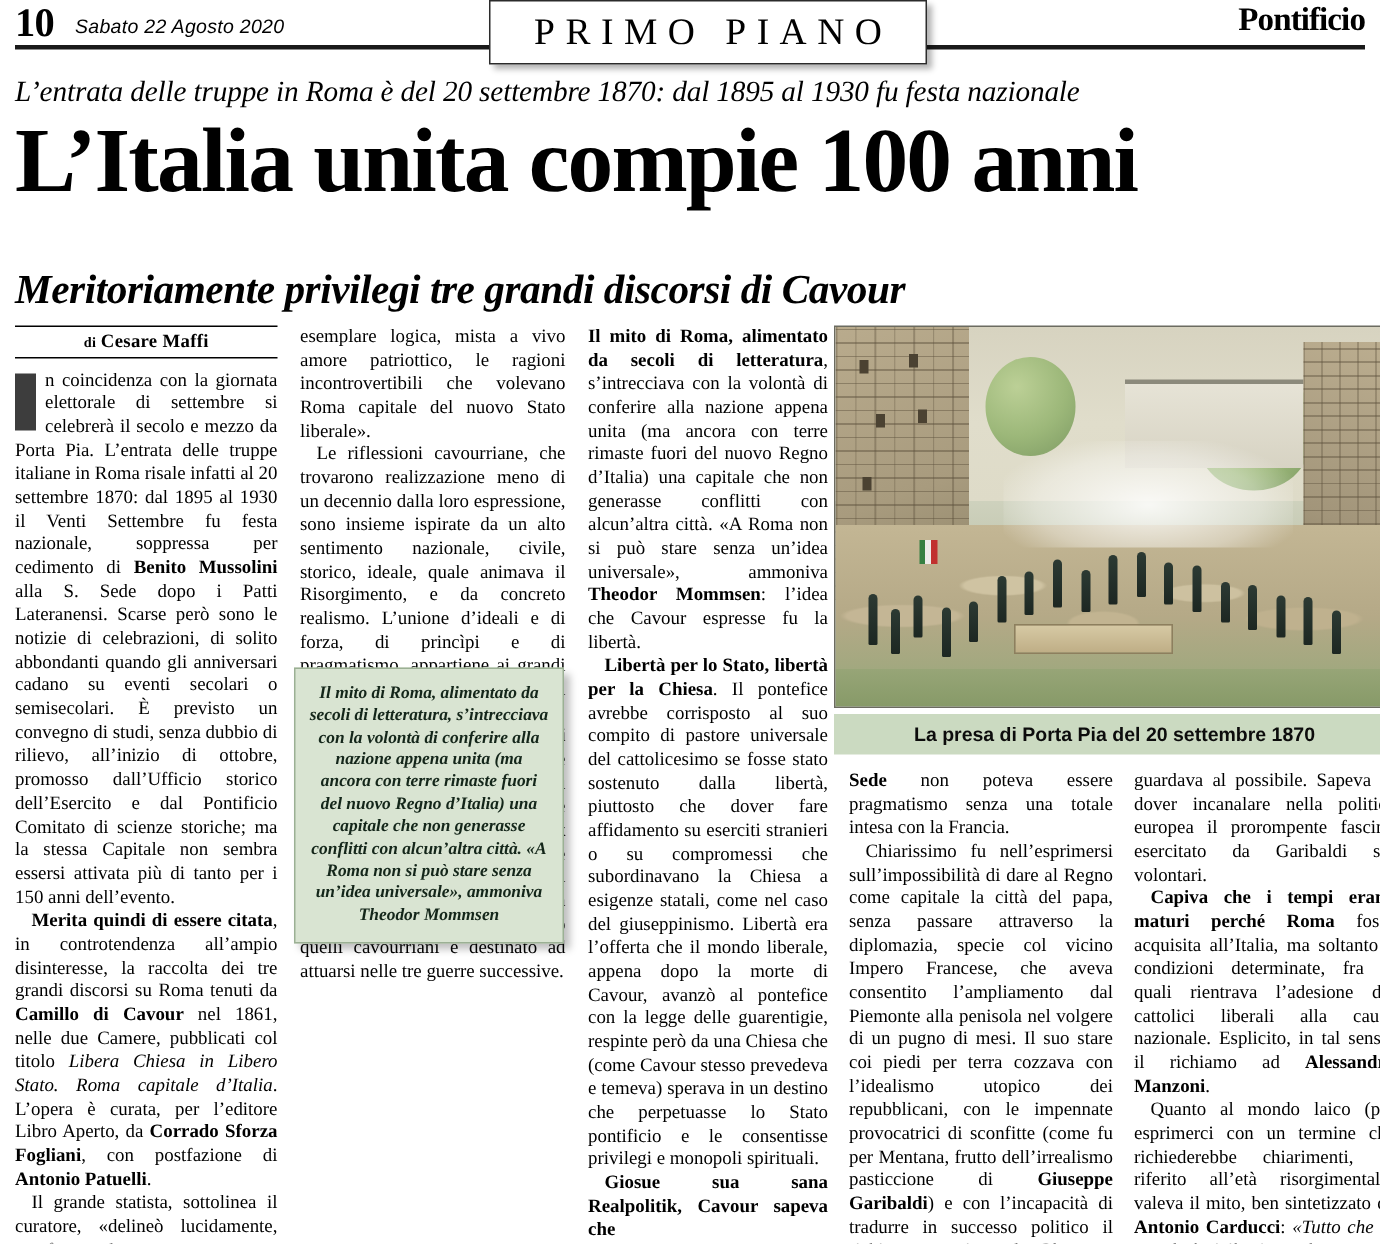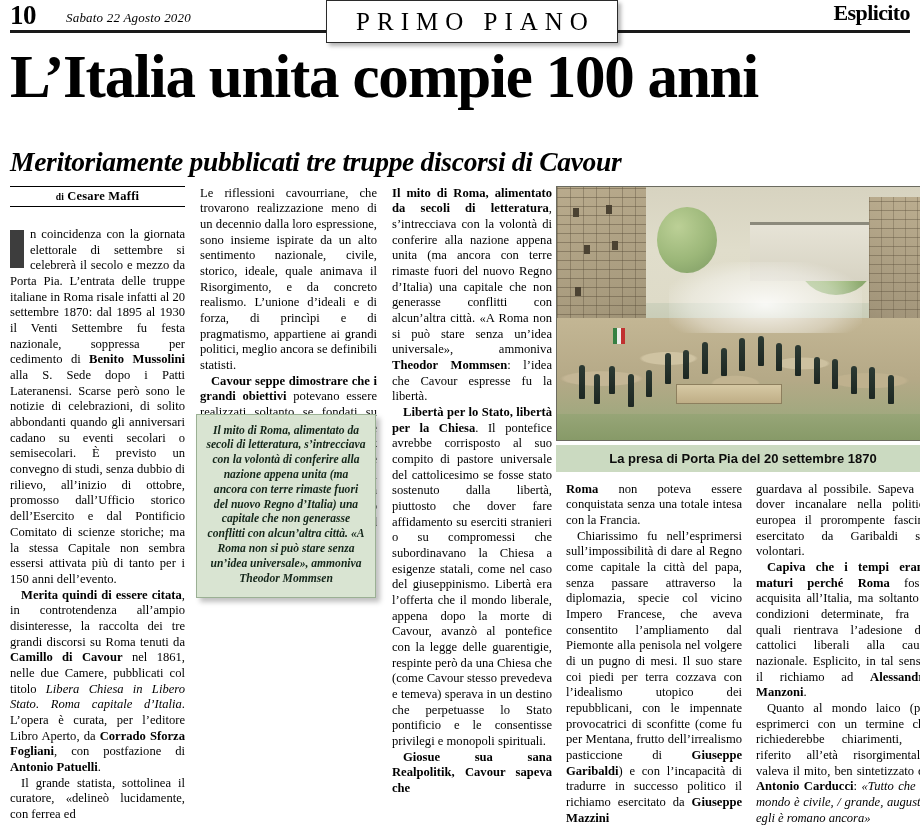--- a/index.html
+++ b/index.html
@@ -28,22 +28,22 @@
     height:3px;background:#1a1a1a;
   }
   .folio{
     position:absolute;left:0;top:2px;
     font-family:"Liberation Serif", serif;
     font-weight:bold;font-size:27px;
     line-height:1;
     letter-spacing:-0.5px;
   }
   .dateline{
-    position:absolute;left:56px;top:10px;
-    font-family:Liberation Serif, serif;
+    position:absolute;left:40px;top:10px;
+    font-family:Liberation Sans, sans-serif;
     font-style:italic;
     font-size:13px;
     letter-spacing:0.2px;
   }
   .section-plate{
     position:absolute;
     left:316px;top:0px;
     width:290px;height:41px;
     background:#ffffff;
     border:1.5px solid #2b2b2b;
@@ -127,21 +127,21 @@
 
   .byline{
     font-family:"Liberation Serif", serif;
     font-weight:bold;
     font-size:11.5px;
     text-align:center;
     letter-spacing:0.2px;
     border-top:1.4px solid #000;
     border-bottom:1.4px solid #000;
     padding:2px 0 2px;
-    margin-bottom:20px;
+    margin-bottom:7px;
     text-transform:none;
   }
   .byline .small{font-size:9.5px;}
   .byline .caps{font-size:12.5px;}
 
   .dropcap-para{position:relative;}
   .dropcap{
     float:left;
     width:14px;height:38px;
     background:#3d3d3d;
@@ -269,53 +269,55 @@
 
 <div class="page">
 
   <div class="masthead">
     <div class="mast-rule"></div>
     <div class="folio">10</div>
     <div class="dateline">Sabato 22 Agosto 2020</div>
     <div class="section-plate">
       <span>PRIMO PIANO</span>
     </div>
-    <div class="brand">Esplicito</div>
+    <div class="brand">Pontificio</div>
   </div>
 
+  <div class="kicker">L’entrata delle truppe in Roma è del 20 settembre 1870: dal 1895 al 1930 fu festa nazionale</div>
   <h1 class="headline">L’Italia unita compie 100 anni</h1>
-  <div class="subhead">Meritoriamente pubblicati tre truppe discorsi di Cavour</div>
+  <div class="subhead">Meritoriamente privilegi tre grandi discorsi di Cavour</div>
 
   <div class="body-area">
 
     <div class="col c1">
       <div class="byline">
         <span class="small">di</span>
         <span class="caps">Cesare Maffi</span>
       </div>
       <p class="dropcap-para">
         <span class="dropcap"></span><span>n coincidenza con la giornata elettorale di settembre si celebrerà il secolo e mezzo da Porta Pia. L’entrata delle truppe italiane in Roma risale infatti al 20 settembre 1870: dal 1895 al 1930 il Venti Settembre fu festa nazionale, soppressa per cedimento di </span><b>Benito Mussolini</b><span> alla S. Sede dopo i Patti Lateranensi. Scarse però sono le notizie di celebrazioni, di solito abbondanti quando gli anniversari cadano su eventi secolari o semisecolari. È previsto un convegno di studi, senza dubbio di rilievo, all’inizio di ottobre, promosso dall’Ufficio storico dell’Esercito e dal Pontificio Comitato di scienze storiche; ma la stessa Capitale non sembra essersi attivata più di tanto per i 150 anni dell’evento.</span>
       </p>
       <p><b>Merita quindi di essere citata</b><span>, in controtendenza all’ampio disinteresse, la raccolta dei tre grandi discorsi su Roma tenuti da </span><b>Camillo di Cavour</b><span> nel 1861, nelle due Camere, pubblicati col titolo </span><i>Libera Chiesa in Libero Stato. Roma capitale d’Italia</i><span>. L’opera è curata, per l’editore Libro Aperto, da </span><b>Corrado Sforza Fogliani</b><span>, con postfazione di </span><b>Antonio Patuelli</b><span>.</span></p>
       <p>Il grande statista, sottolinea il curatore, «delineò lucidamente, con ferrea ed</p>
     </div>
 
     <div class="col c2">
+      <p>esemplare logica, mista a vivo amore patriottico, le ragioni incontrovertibili che volevano Roma capitale del nuovo Stato liberale».</p>
       <p>Le riflessioni cavourriane, che trovarono realizzazione meno di un decennio dalla loro espressione, sono insieme ispirate da un alto sentimento nazionale, civile, storico, ideale, quale animava il Risorgimento, e da concreto realismo. L’unione d’ideali e di forza, di princìpi e di pragmatismo, appartiene ai grandi politici, meglio ancora se definibili statisti.</p>
       <p><b>Cavour seppe dimostrare che i grandi obiettivi</b><span> potevano essere realizzati soltanto se fondati su strumenti efficaci, esattamente come il principe di </span><b>Bismarck</b><span> portò a compimento l’unificazione del Secondo Reich «col ferro e col sangue», come previde in un discorso tenuto pochi mesi dopo quelli cavourriani e destinato ad attuarsi nelle tre guerre successive.</span></p>
     </div>
 
     <div class="col c3">
       <p><b>Il mito di Roma, alimentato da secoli di letteratura</b><span>, s’intrecciava con la volontà di conferire alla nazione appena unita (ma ancora con terre rimaste fuori del nuovo Regno d’Italia) una capitale che non generasse conflitti con alcun’altra città. «A Roma non si può stare senza un’idea universale», ammoniva </span><b>Theodor Mommsen</b><span>: l’idea che Cavour espresse fu la libertà.</span></p>
       <p><b>Libertà per lo Stato, libertà per la Chiesa</b><span>. Il pontefice avrebbe corrisposto al suo compito di pastore universale del cattolicesimo se fosse stato sostenuto dalla libertà, piuttosto che dover fare affidamento su eserciti stranieri o su compromessi che subordinavano la Chiesa a esigenze statali, come nel caso del giuseppinismo. Libertà era l’offerta che il mondo liberale, appena dopo la morte di Cavour, avanzò al pontefice con la legge delle guarentigie, respinte però da una Chiesa che (come Cavour stesso prevedeva e temeva) sperava in un destino che perpetuasse lo Stato pontificio e le consentisse privilegi e monopoli spirituali.</span></p>
       <p><b>Giosue sua sana Realpolitik, Cavour sapeva che</b></p>
     </div>
 
     <div class="col c4">
-      <p><b>Roma</b><span> non poteva essere conquistata senza una totale intesa con la Francia.</span></p>
+      <p><b>Sede</b><span> non poteva essere pragmatismo senza una totale intesa con la Francia.</span></p>
       <p><span>Chiarissimo fu nell’esprimersi sull’impossibilità di dare al Regno come capitale la città del papa, senza passare attraverso la diplomazia, specie col vicino Impero Francese, che aveva consentito l’ampliamento dal Piemonte alla penisola nel volgere di un pugno di mesi. Il suo stare coi piedi per terra cozzava con l’idealismo utopico dei repubblicani, con le impennate provocatrici di sconfitte (come fu per Mentana, frutto dell’irrealismo pasticcione di </span><b>Giuseppe Garibaldi</b><span>) e con l’incapacità di tradurre in successo politico il richiamo esercitato da </span><b>Giuseppe Mazzini</b></p>
 
     </div>
 
     <div class="col c5">
       <p>guardava al possibile. Sapeva di dover incanalare nella politica europea il prorompente fascino esercitato da Garibaldi sui volontari.</p>
       <p><b>Capiva che i tempi erano maturi perché Roma</b><span> fosse acquisita all’Italia, ma soltanto a condizioni determinate, fra le quali rientrava l’adesione dei cattolici liberali alla causa nazionale. Esplicito, in tal senso, il richiamo ad </span><b>Alessandro Manzoni</b><span>.</span></p>
       <p><span>Quanto al mondo laico (per esprimerci con un termine che richiederebbe chiarimenti, se riferito all’età risorgimentale) valeva il mito, ben sintetizzato da </span><b>Antonio Carducci</b><span>: </span><i>«Tutto che al mondo è civile, / grande, augusto, egli è romano ancora»</i></p>
     </div>
 

